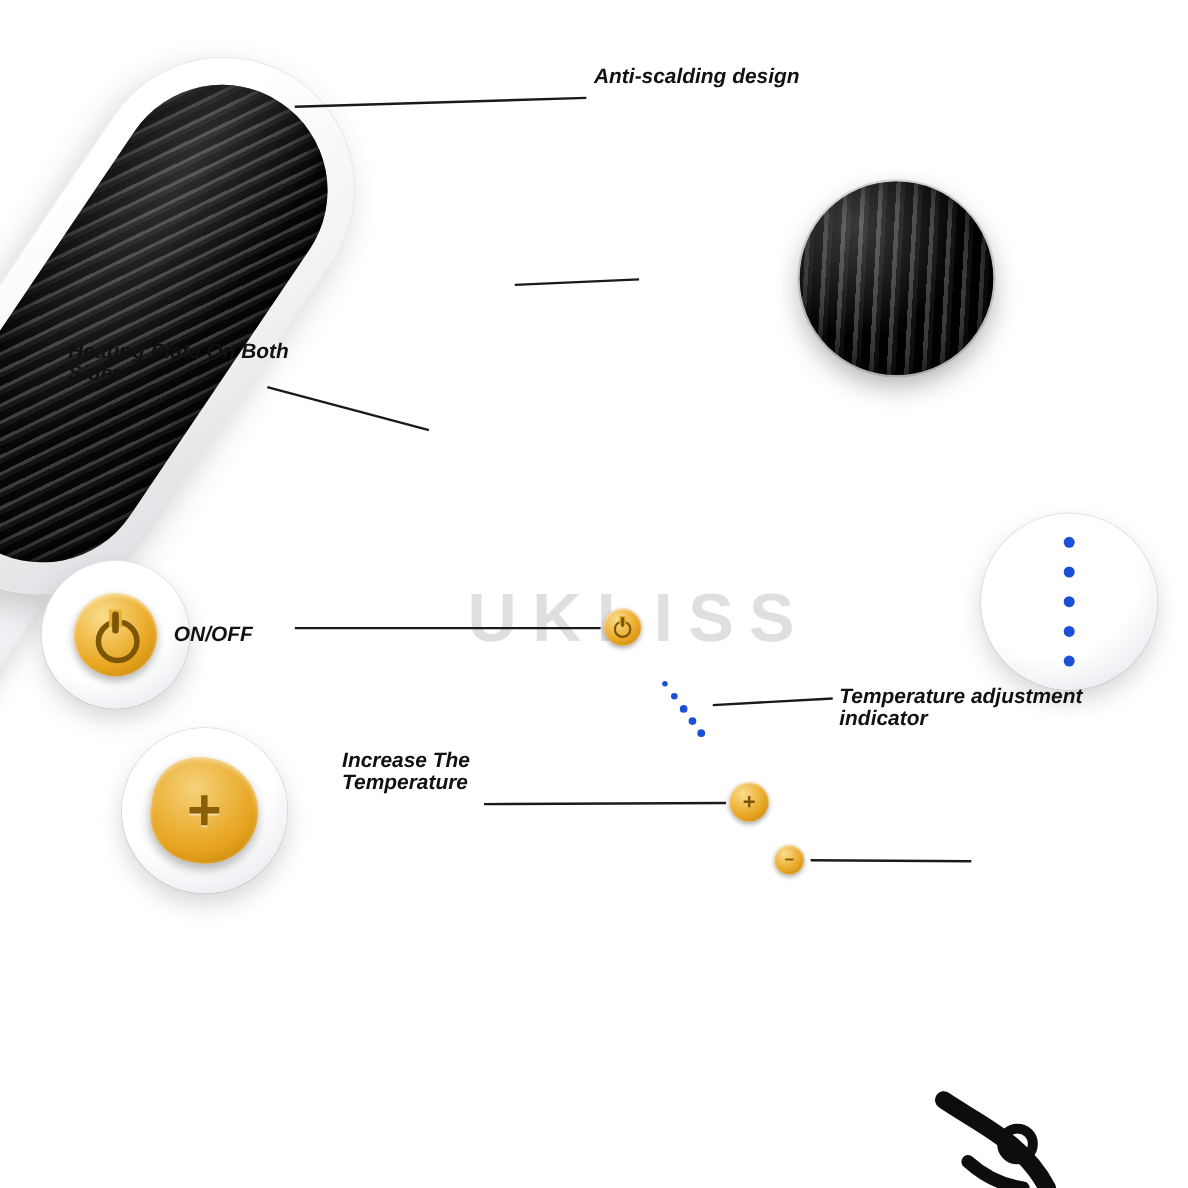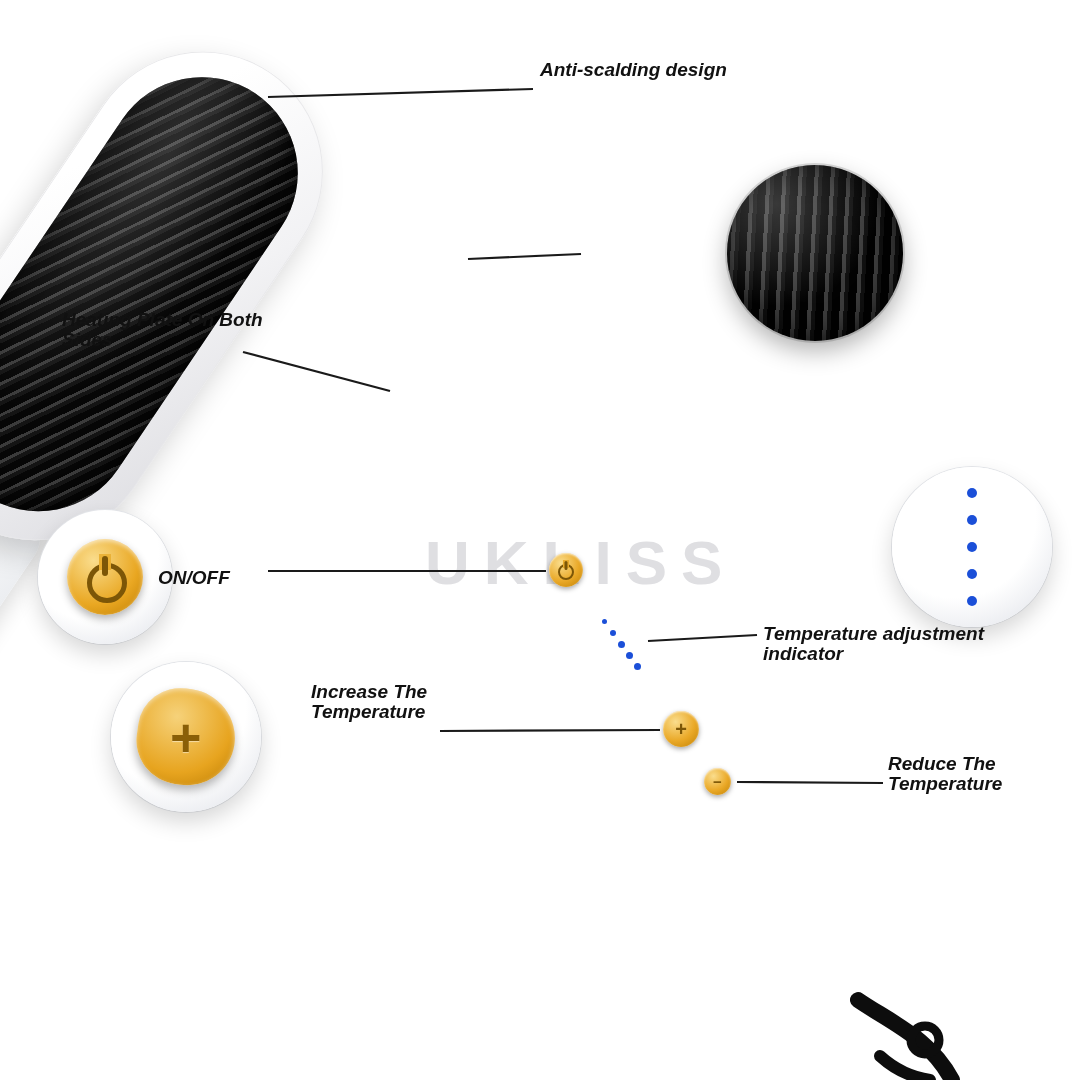--- a/index.html
+++ b/index.html
@@ -173,15 +173,14 @@
     <line x1="757" y1="635" x2="648" y2="641" stroke="#1a1a1a" stroke-width="2.2"></line>
     <line x1="440" y1="731" x2="660" y2="730" stroke="#1a1a1a" stroke-width="2.2"></line>
     <line x1="883" y1="783" x2="737" y2="782" stroke="#1a1a1a" stroke-width="2.2"></line>
   </svg>
 
   <div class="lbl lbl-anti-scalding">Anti-scalding design</div>
   <div class="lbl lbl-heating">Heating Plate On Both Sides</div>
   <div class="lbl lbl-onoff">ON/OFF</div>
   <div class="lbl lbl-temp">Temperature adjustment indicator</div>
   <div class="lbl lbl-increase">Increase The Temperature</div>
-  <div class="lbl lbl-reduce">Reduce The Temperature</div>
 
 </div>
 
 </body></html>

